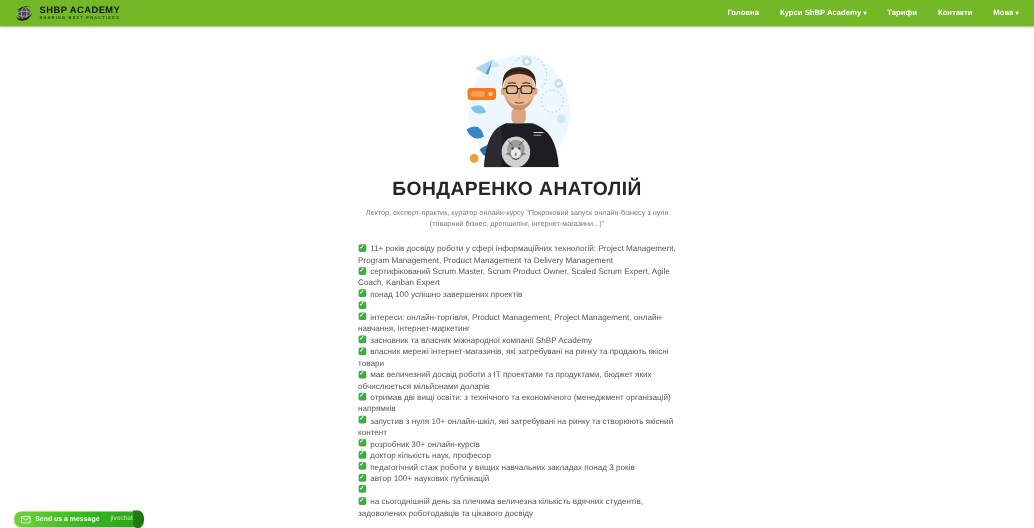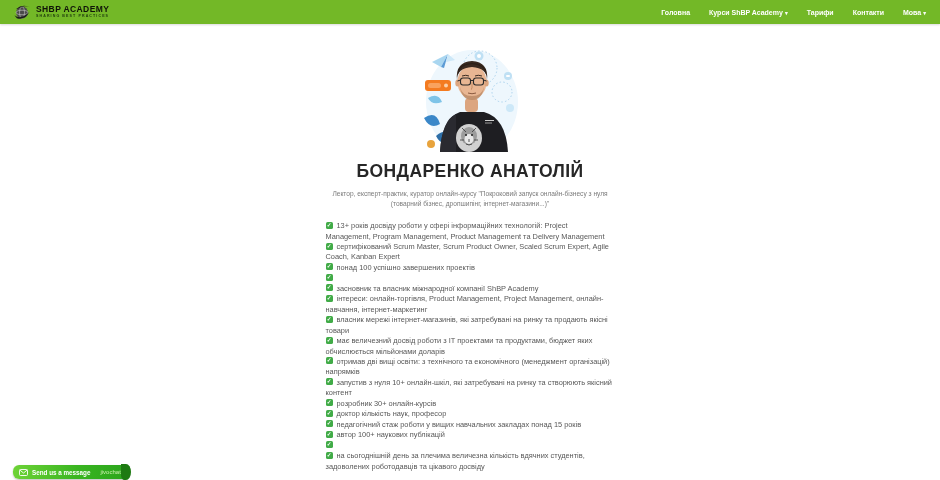--- a/index.html
+++ b/index.html
@@ -139,33 +139,33 @@
         <path d="M50,42 L50,48 Q48.5,49.5 50,49.5" stroke="#c08860" stroke-width="0.9" fill="none"></path>
         <path d="M46,53 Q50,54.5 54,53" stroke="#8a5a40" stroke-width="1" fill="none"></path>
       </svg>
     </div>
 
     <div class="name">БОНДАРЕНКО АНАТОЛІЙ</div>
 
     <div class="subtitle">Лектор, експерт-практик, куратор онлайн-курсу "Покроковий запуск онлайн-бізнесу з нуля (товарний бізнес, дропшипінг, інтернет-магазини...)"</div>
 
     <ul class="achievements">
-      <li><span class="check"></span><span>13+ років досвіду роботи у сфері інформаційних технологій: Project Management, Program Management, Product Management та Delivery Management</span></li>
+      <li><span class="check"></span><span>11+ років досвіду роботи у сфері інформаційних технологій: Project Management, Program Management, Product Management та Delivery Management</span></li>
       <li><span class="check"></span><span>сертифікований Scrum Master, Scrum Product Owner, Scaled Scrum Expert, Agile Coach, Kanban Expert</span></li>
       <li><span class="check"></span><span>понад 100 успішно завершених проектів</span></li>
       <li><span class="check"></span></li>
+      <li><span class="check"></span><span>інтереси: онлайн-торгівля, Product Management, Project Management, онлайн-навчання, інтернет-маркетинг</span></li>
       <li><span class="check"></span><span>засновник та власник міжнародної компанії ShBP Academy</span></li>
-      <li><span class="check"></span><span>інтереси: онлайн-торгівля, Product Management, Project Management, онлайн-навчання, інтернет-маркетинг</span></li>
       <li><span class="check"></span><span>власник мережі інтернет-магазинів, які затребувані на ринку та продають якісні товари</span></li>
       <li><span class="check"></span><span>має величезний досвід роботи з IT проектами та продуктами, бюджет яких обчислюється мільйонами доларів</span></li>
       <li><span class="check"></span><span>отримав дві вищі освіти: з технічного та економічного (менеджмент організацій) напрямків</span></li>
       <li><span class="check"></span><span>запустив з нуля 10+ онлайн-шкіл, які затребувані на ринку та створюють якісний контент</span></li>
       <li><span class="check"></span><span>розробник 30+ онлайн-курсів</span></li>
       <li><span class="check"></span><span>доктор кількість наук, професор</span></li>
-      <li><span class="check"></span><span>педагогічний стаж роботи у вищих навчальних закладах понад 15 років</span></li>
+      <li><span class="check"></span><span>педагогічний стаж роботи у вищих навчальних закладах понад 3 років</span></li>
       <li><span class="check"></span><span>автор 100+ наукових публікацій</span></li>
       <li><span class="check"></span></li>
       <li><span class="check"></span><span>на сьогоднішній день за плечима величезна кількість вдячних студентів, задоволених роботодавців та цікавого досвіду</span></li>
     </ul>
   </div>
 
   <div class="chat">
     <svg class="chat-env" width="9" height="7" viewBox="0 0 9 7">
       <rect x="0.5" y="0.5" width="8" height="6" rx="1" fill="none" stroke="#ffffff" stroke-width="0.9"></rect>
       <path d="M0.8,1 L4.5,4 L8.2,1" fill="none" stroke="#ffffff" stroke-width="0.9"></path>

